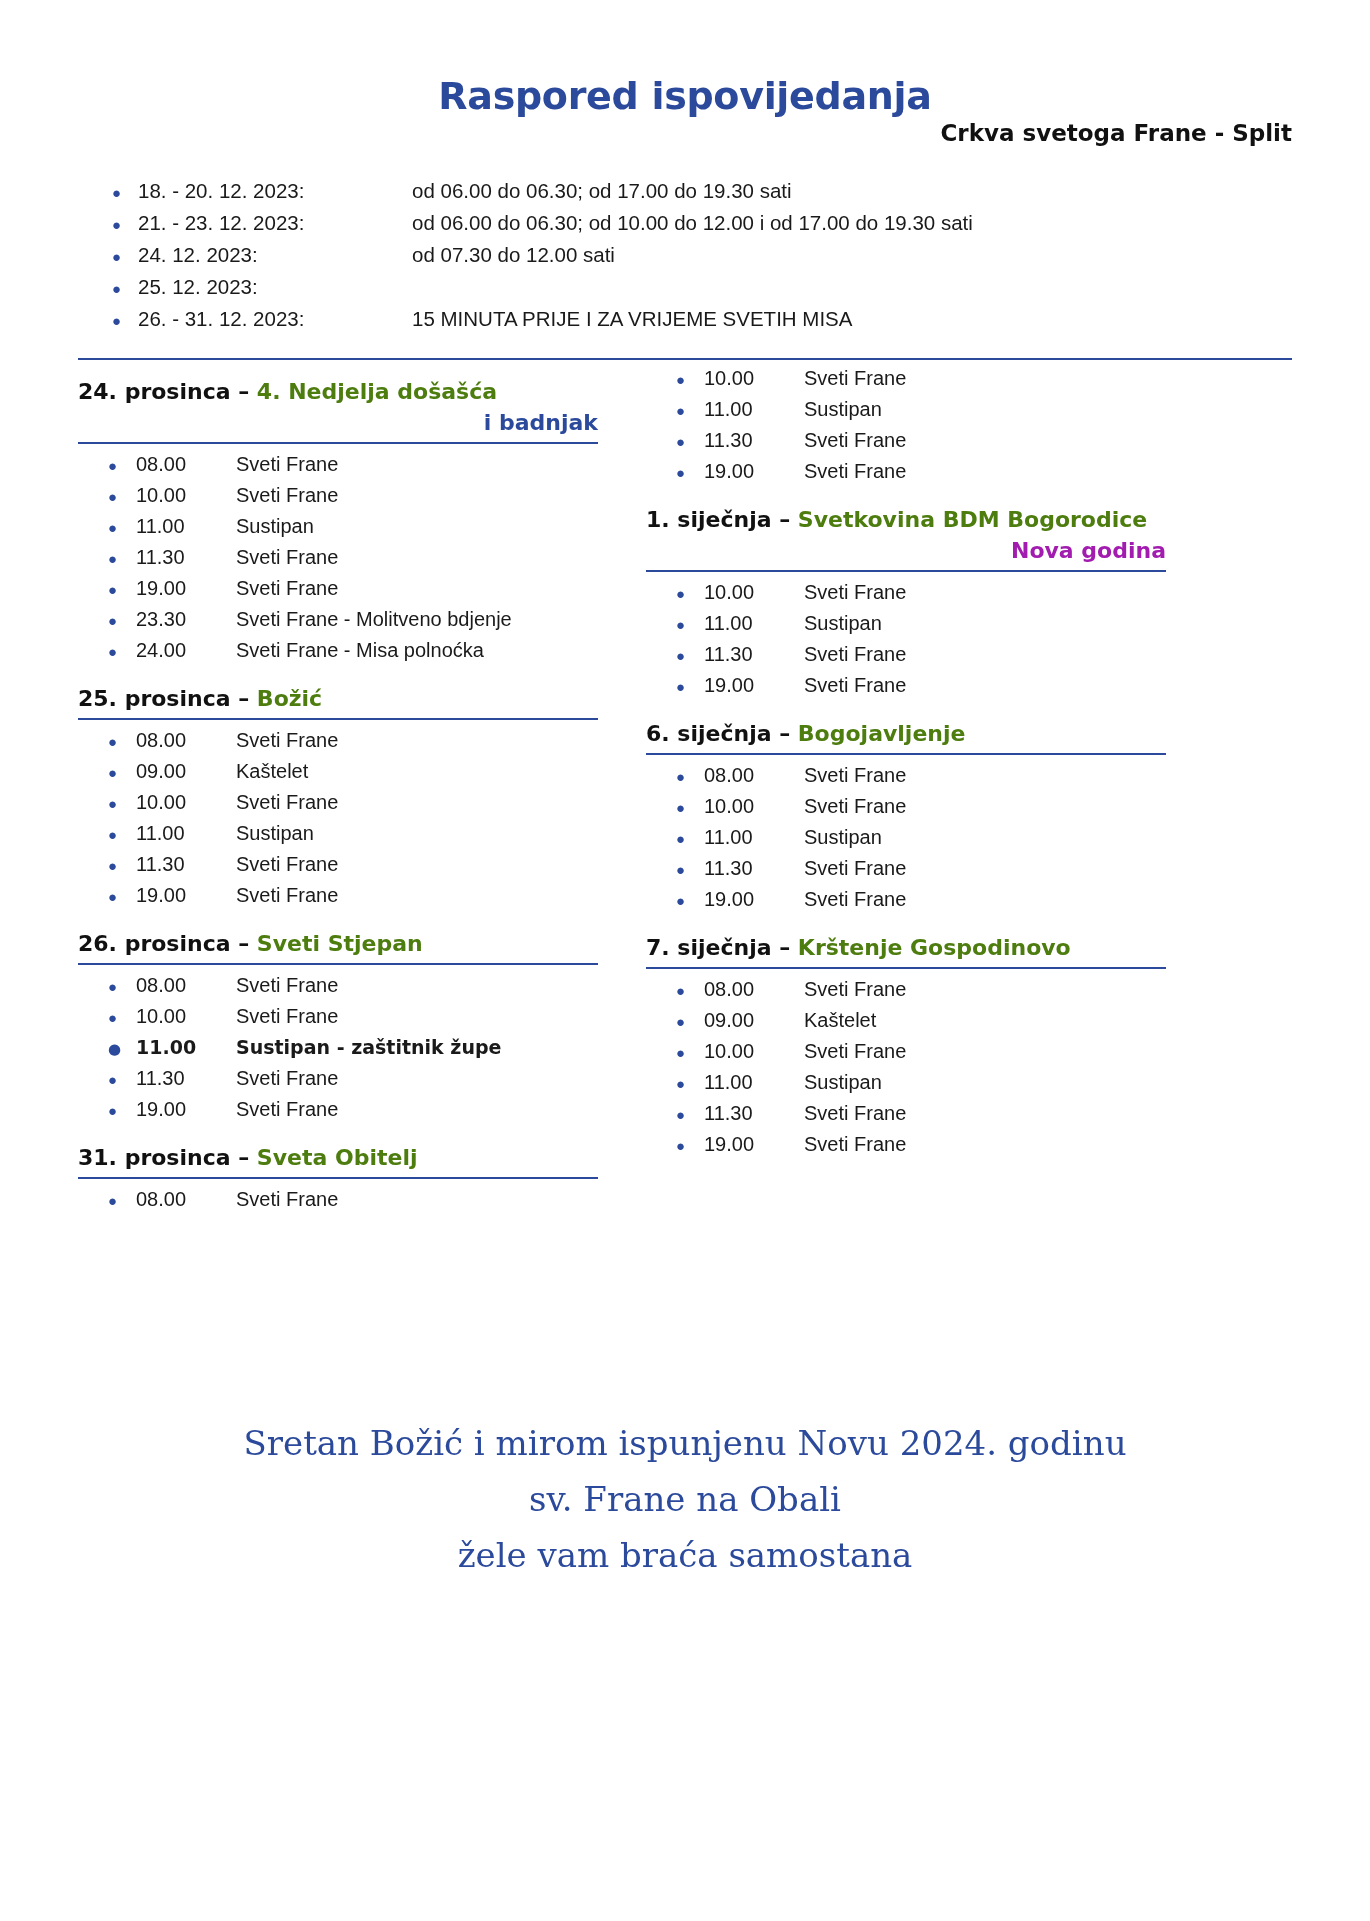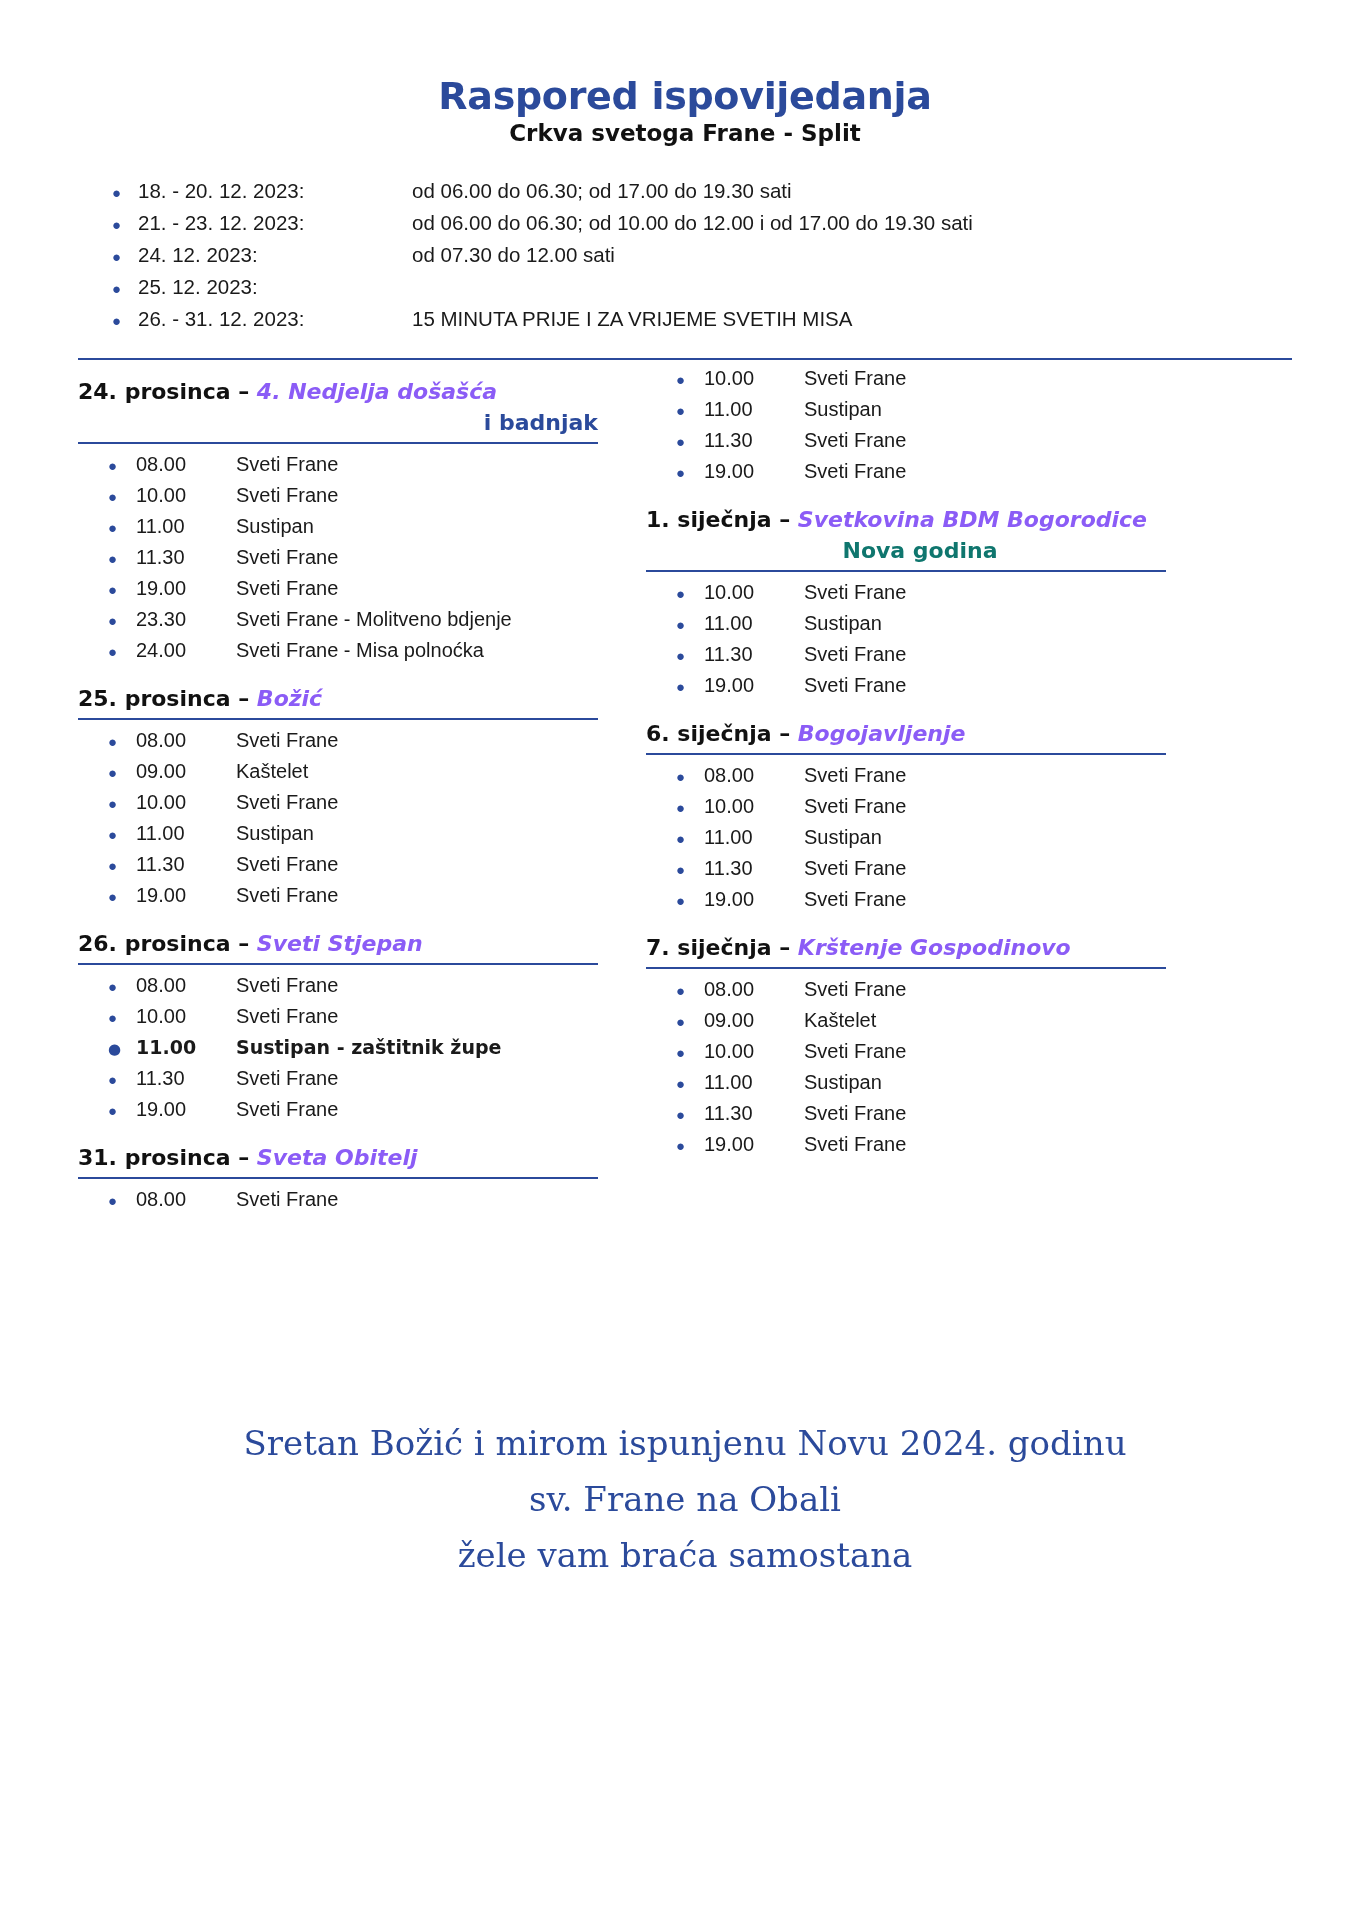--- a/index.html
+++ b/index.html
@@ -27,21 +27,21 @@
   .doc-title {
     text-align: center;
     color: #2b4a9b;
     font-size: 38px;
     font-weight: bold;
     letter-spacing: -0.3px;
     margin: 14px 0 2px 0;
     font-family: "DejaVu Sans", sans-serif;
   }
   .doc-subtitle {
-    text-align: center;
+    text-align: right;
     color: #111111;
     font-size: 23px;
     font-weight: bold;
     margin: 0 0 30px 0;
     font-family: "DejaVu Sans", sans-serif;
   }
 
   
   .conf-list {
     margin: 0 0 0 34px;
@@ -107,32 +107,32 @@
   .day-block { margin-bottom: 8px; }
 
   .day-title {
     font-size: 22px;
     font-weight: bold;
     color: #111111;
     font-family: "DejaVu Sans", sans-serif;
     line-height: 31px;
     margin: 16px 0 4px 0;
   }
-  .day-title .accent { color: #8b5cf6; font-style: italic; }
+  .day-title .accent { color: #4d7c0f; }
   .day-title .line2 {
     display: block;
     color: #2b4a9b;
     text-align: right;
     padding-left: 42px;
   }
   .day-title.right-col { text-align: left; }
   .day-title.right-col .line2 {
     display: block;
-    color: #0f766e;
-    text-align: center;
+    color: #a21caf;
+    text-align: right;
     padding-left: 28px;
   }
   .day-rule {
     border: none;
     border-top: 2px solid #2b4a9b;
     margin: 2px 0 6px 0;
     width: 100%;
   }
 
   .mass-list {

